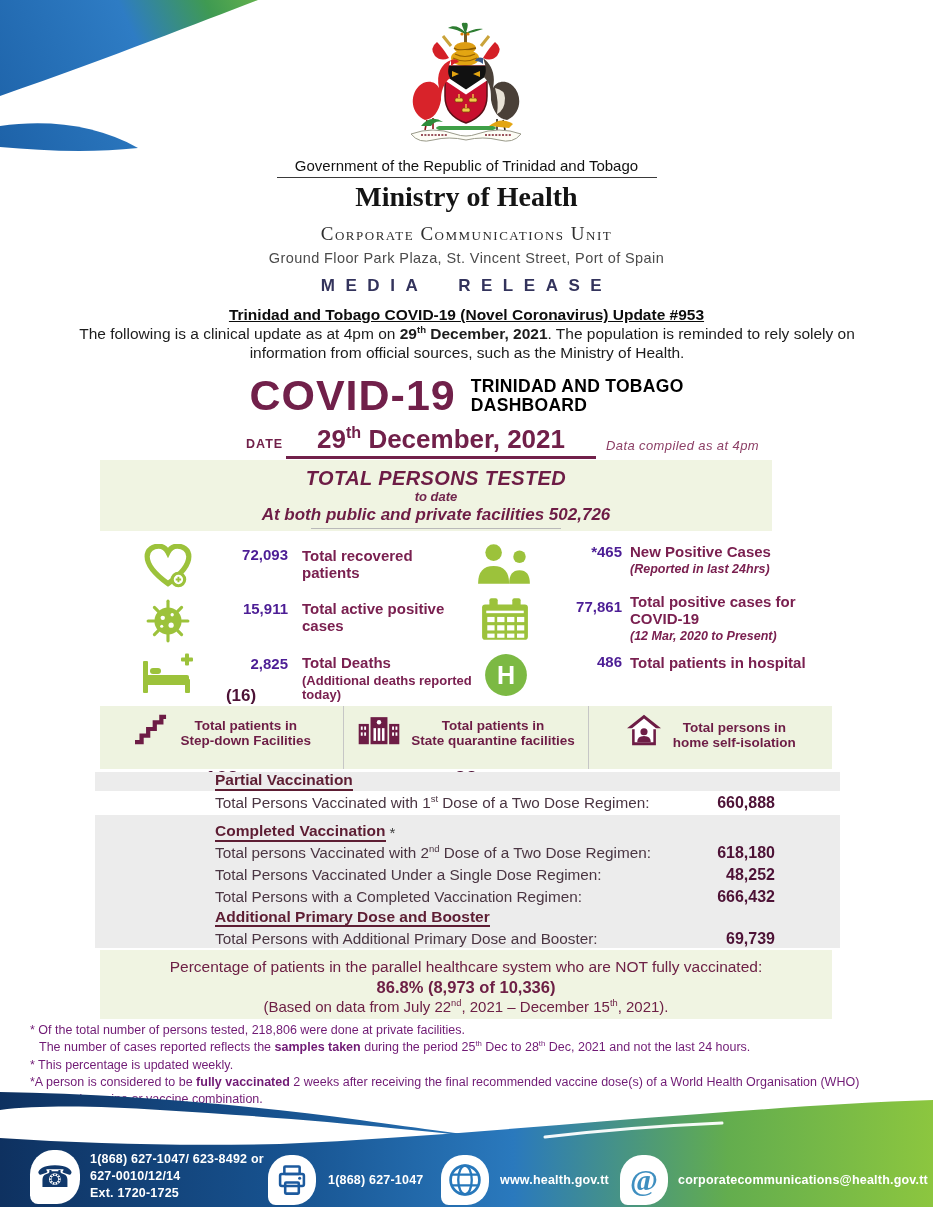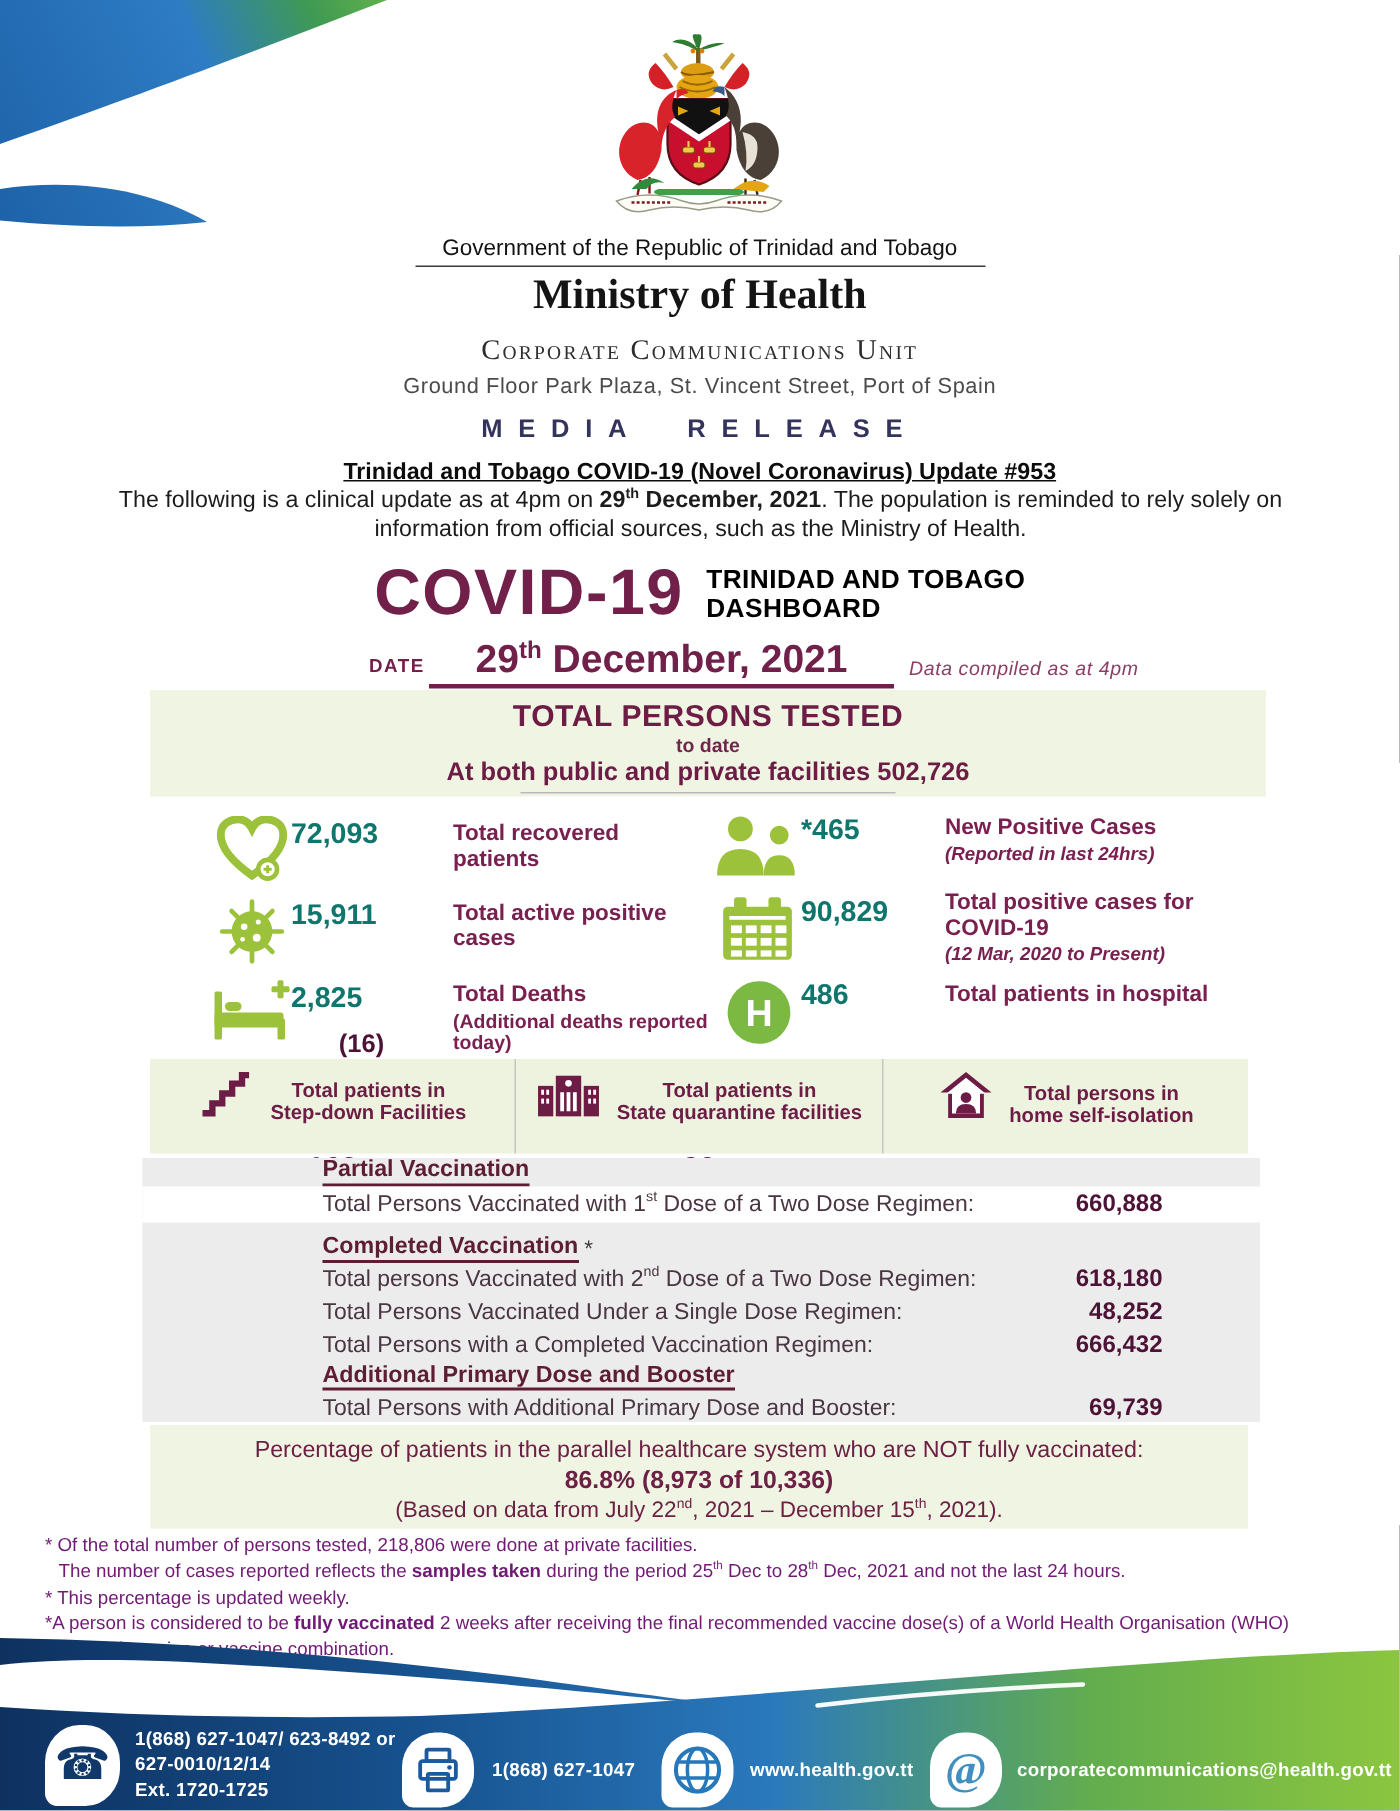--- a/index.html
+++ b/index.html
@@ -25,29 +25,29 @@
   
   .dash-row{top:371px;left:0;width:933px;display:flex;justify-content:center;align-items:center;gap:15px;}
   .dash-title{font-size:43px;font-weight:800;color:#71204a;letter-spacing:1px;}
   .dash-sub{font-size:17.5px;font-weight:800;color:#000000;line-height:1.06;text-align:left;letter-spacing:.3px;}
   .date-label{top:437px;left:246px;font-size:12.5px;font-weight:bold;color:#71204a;letter-spacing:1px;}
   .date-value{top:424px;left:286px;width:310px;text-align:center;font-size:26px;font-weight:800;color:#71204a;
               border-bottom:3px solid #71204a;padding-bottom:1px;}
   .compiled{top:438px;left:606px;font-size:13px;font-style:italic;color:#8c3f66;letter-spacing:.4px;}
 
   
-  .tested{top:460px;left:100px;width:744px;height:71px;background:#f0f4e2;text-align:center;}
+  .tested{top:460px;left:100px;width:672px;height:71px;background:#f0f4e2;text-align:center;font-style:italic;}
   .tested-title{padding-top:7px;font-size:20px;font-weight:800;color:#6d1c45;letter-spacing:.4px;}
   .tested-sub{font-size:13px;font-weight:bold;color:#70254c;margin-top:-1px;}
   .tested-line{font-size:17px;font-weight:bold;color:#6d1c45;margin-top:1px;}
   .tested-rule{width:250px;height:1px;background:#b9b9b9;margin:3px auto 0;}
 
   
   .stat-icon{display:flex;align-items:center;justify-content:center;}
-  .stat-val{font-size:19px;font-weight:800;color:#0f766e;text-align:left;}
+  .stat-val{font-size:15px;font-weight:800;color:#4c1d95;text-align:right;}
   .stat-val2{font-size:17px;font-weight:800;color:#4d1236;text-align:center;margin-top:6px;}
   .stat-label{font-size:15px;font-weight:bold;color:#7a2050;line-height:1.12;}
   .stat-sub{font-size:12.5px;font-weight:bold;font-style:italic;color:#7a2050;margin-top:1px;}
   .stat-sub2{font-size:13px;font-weight:bold;color:#7a2050;margin-top:2px;line-height:1.1;}
 
   
   .fac{top:706px;left:100px;width:732px;height:63px;background:#eef3e0;display:flex;}
   .fac-col{flex:1;display:flex;flex-direction:column;align-items:center;justify-content:flex-start;padding-top:7px;}
   .fac-col + .fac-col{border-left:1px solid #c6c6c6;}
   .fac-top{display:flex;align-items:flex-end;gap:10px;}
@@ -257,21 +257,21 @@
           <rect x="16.5" y="28" width="7" height="5"></rect>
           <rect x="26" y="28" width="7" height="5"></rect>
           <rect x="35.5" y="28" width="7" height="5"></rect>
         <rect x="7" y="36" width="7" height="4"></rect>
           <rect x="16.5" y="36" width="7" height="4"></rect>
           <rect x="26" y="36" width="7" height="4"></rect>
           <rect x="35.5" y="36" width="7" height="4"></rect>
       </g>
     </svg>
   </div>
-  <div class="abs stat-val" style="top:598px;left:534px;width:88px">90,829</div>
+  <div class="abs stat-val" style="top:598px;left:534px;width:88px">77,861</div>
   <div class="abs stat-label" style="top:594px;left:630px;width:210px">
     <span>Total positive cases for COVID-19</span>
     <div class="stat-sub">(12 Mar, 2020 to Present)</div>
   </div>
 
   <div class="abs stat-icon" style="top:652px;left:482px;width:48px;height:46px">
     <svg width="46" height="46" viewBox="0 0 44 44">
       <circle cx="22" cy="22" r="20" fill="#7cb943"></circle>
       <text x="22" y="30.5" text-anchor="middle" font-size="24" font-weight="bold" fill="#fff" font-family="Liberation Sans, sans-serif">H</text>
     </svg>

